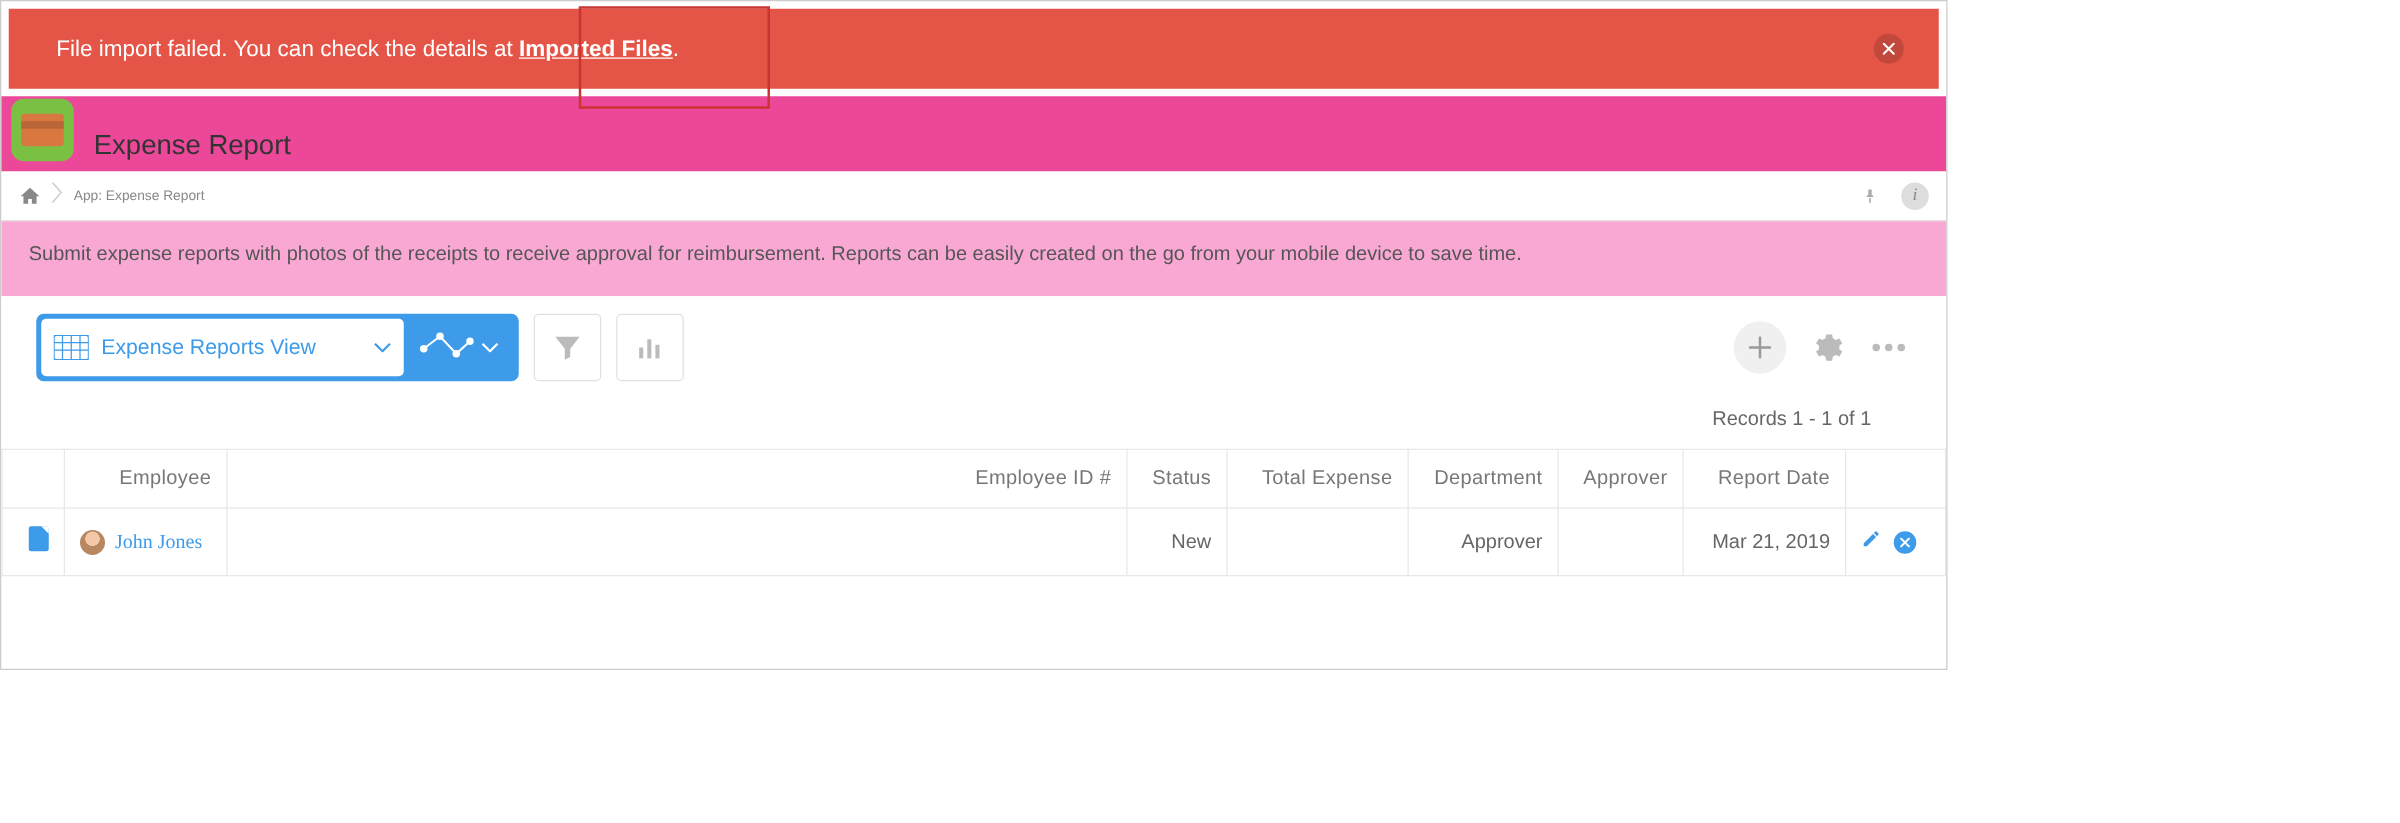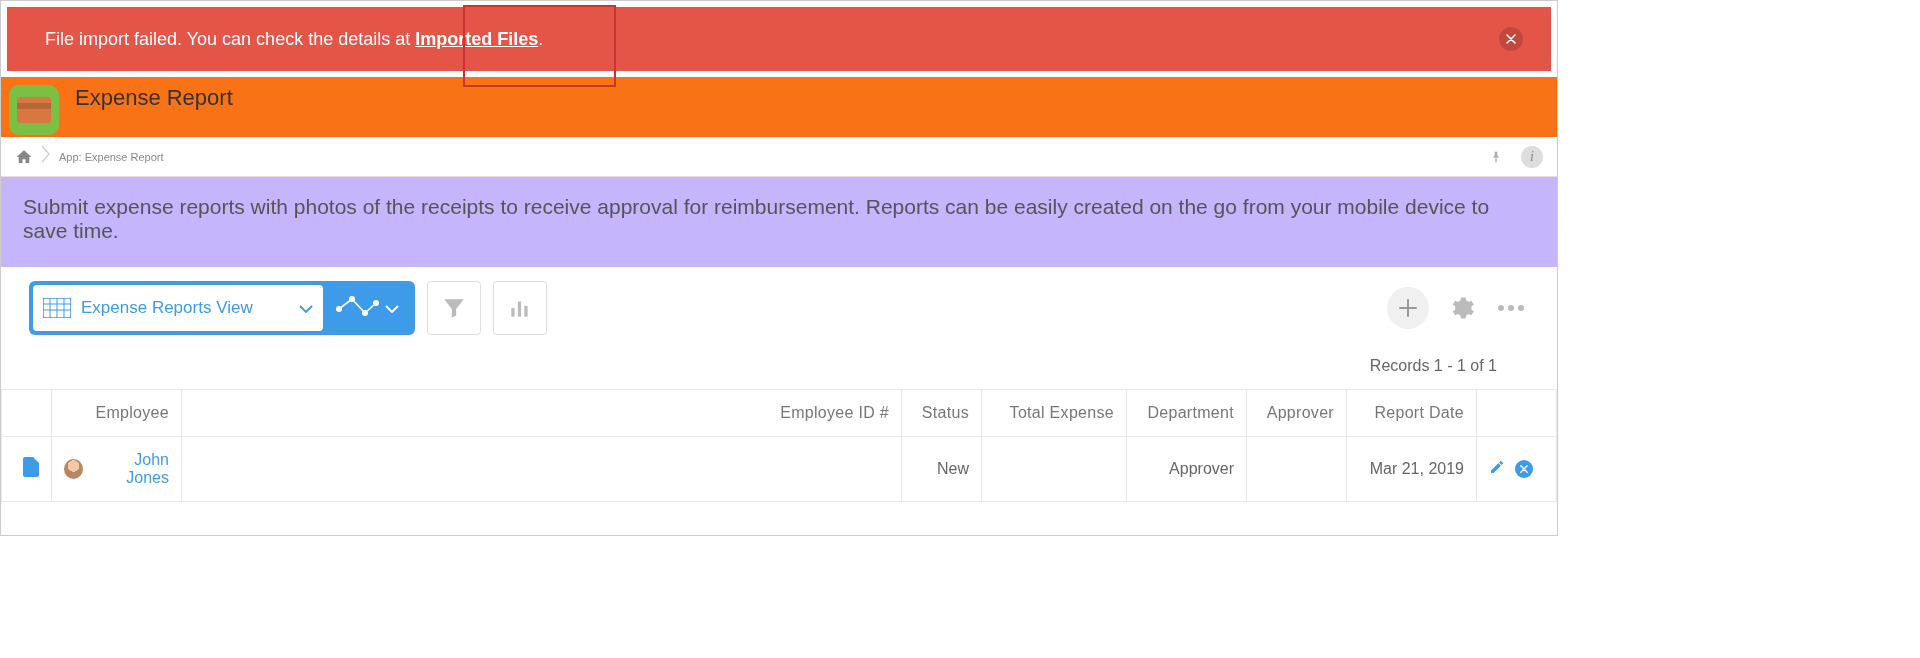--- a/index.html
+++ b/index.html
@@ -7,37 +7,37 @@
 
 
 .alert-banner { background: #e55547; color: #fff; padding: 20px 28px 20px 38px; display: flex; align-items: center; justify-content: space-between; margin: 6px; position: relative; }
 .alert-text { font-size: 18px; font-weight: 500; }
 .alert-link { color: #fff; text-decoration: underline; font-weight: 600; cursor: pointer; }
 .alert-period { }
 .alert-close { width: 24px; height: 24px; border-radius: 50%; background: rgba(0,0,0,0.15); display: flex; align-items: center; justify-content: center; cursor: pointer; color: #fff; font-size: 14px; }
 .highlight-box { position: absolute; left: 456px; top: -2px; width: 153px; height: 82px; border: 2px solid #c33; pointer-events: none; }
 
 
-.app-header { background: #f97316; display: flex; align-items: flex-start; padding: 8px 12px 8px 8px; height: 60px; }
+.app-header { background: #ec4899; display: flex; align-items: flex-end; padding: 8px 12px 8px 8px; height: 60px; }
 .app-icon { width: 50px; height: 50px; background: #7ac143; border-radius: 10px; display: flex; align-items: center; justify-content: center; margin-right: 16px; }
 .wallet-icon { width: 34px; height: 26px; background: #d97741; border-radius: 3px; position: relative; }
 .wallet-icon::before { content: ""; position: absolute; top: 6px; left: 0; right: 0; height: 6px; background: rgba(0,0,0,0.15); }
 .app-title { font-size: 22px; font-weight: 400; color: #333; }
 
 
 .breadcrumb-bar { display: flex; align-items: center; padding: 6px 14px; height: 40px; border-bottom: 1px solid #e0e0e0; }
 .home-icon { width: 18px; height: 18px; color: #888; cursor: pointer; }
 .chevron { margin: 0 8px; color: #bbb; font-size: 18px; }
 .breadcrumb-text { color: #888; font-size: 11px; }
 .breadcrumb-spacer { flex: 1; }
 .pin-icon, .info-icon { width: 22px; height: 22px; margin-left: 14px; color: #aaa; cursor: pointer; display: flex; align-items: center; justify-content: center; }
 .info-icon { background: #ddd; border-radius: 50%; font-style: italic; font-family: Georgia, serif; font-size: 14px; color: #888; }
 
 
-.description-bar { background: #c4b5fd; padding: 18px 22px 24px 22px; font-size: 21px; color: #555; font-weight: 300; }
+.description-bar { background: #f9a8d4; padding: 18px 22px 24px 22px; font-size: 16px; color: #555; font-weight: 300; }
 
 
 .toolbar { display: flex; align-items: center; padding: 14px 28px; background: #fff; }
 .view-selector { display: flex; align-items: stretch; background: #3d9be9; border-radius: 6px; padding: 4px; height: 54px; }
 .view-main { background: #fff; border-radius: 4px; display: flex; align-items: center; padding: 0 10px; color: #3d9be9; cursor: pointer; width: 290px; }
 .grid-icon { margin-right: 10px; display: inline-flex; }
 .view-name { flex: 1; font-size: 17px; }
 .view-caret { color: #3d9be9; }
 .view-graph { display: flex; align-items: center; padding: 0 12px; color: #fff; cursor: pointer; }
 .graph-icon { margin-right: 6px; }
@@ -60,21 +60,21 @@
 .col-employee { width: 130px; }
 .col-empid { width: auto; }
 .col-status { width: 80px; }
 .col-total { width: 145px; }
 .col-dept { width: 120px; }
 .col-approver { width: 100px; }
 .col-date { width: 130px; }
 .col-actions { width: 80px; }
 .doc-icon { width: 16px; height: 20px; background: #3d9be9; display: inline-block; border-radius: 2px; position: relative; }
 .doc-icon::after { content: ""; position: absolute; top: 0; right: 0; border-top: 6px solid #fff; border-left: 6px solid transparent; }
-.employee-cell { display: flex; align-items: center; gap: 8px; }
+.employee-cell { display: flex; align-items: center; gap: 8px; font-family: Liberation Serif, serif; }
 .avatar { width: 20px; height: 20px; border-radius: 50%; background: radial-gradient(circle at 50% 35%, #f4c7a8 35%, #b8875f 36%); display: inline-block; }
 .employee-link { color: #3d9be9; cursor: pointer; }
 .row-actions { display: flex; gap: 10px; align-items: center; }
 .edit-icon { color: #3d9be9; cursor: pointer; }
 .delete-icon { width: 18px; height: 18px; border-radius: 50%; background: #3d9be9; color: #fff; display: flex; align-items: center; justify-content: center; cursor: pointer; font-size: 11px; }
 </style>
 </head>
 <body>
 
 <div class="alert-banner">

